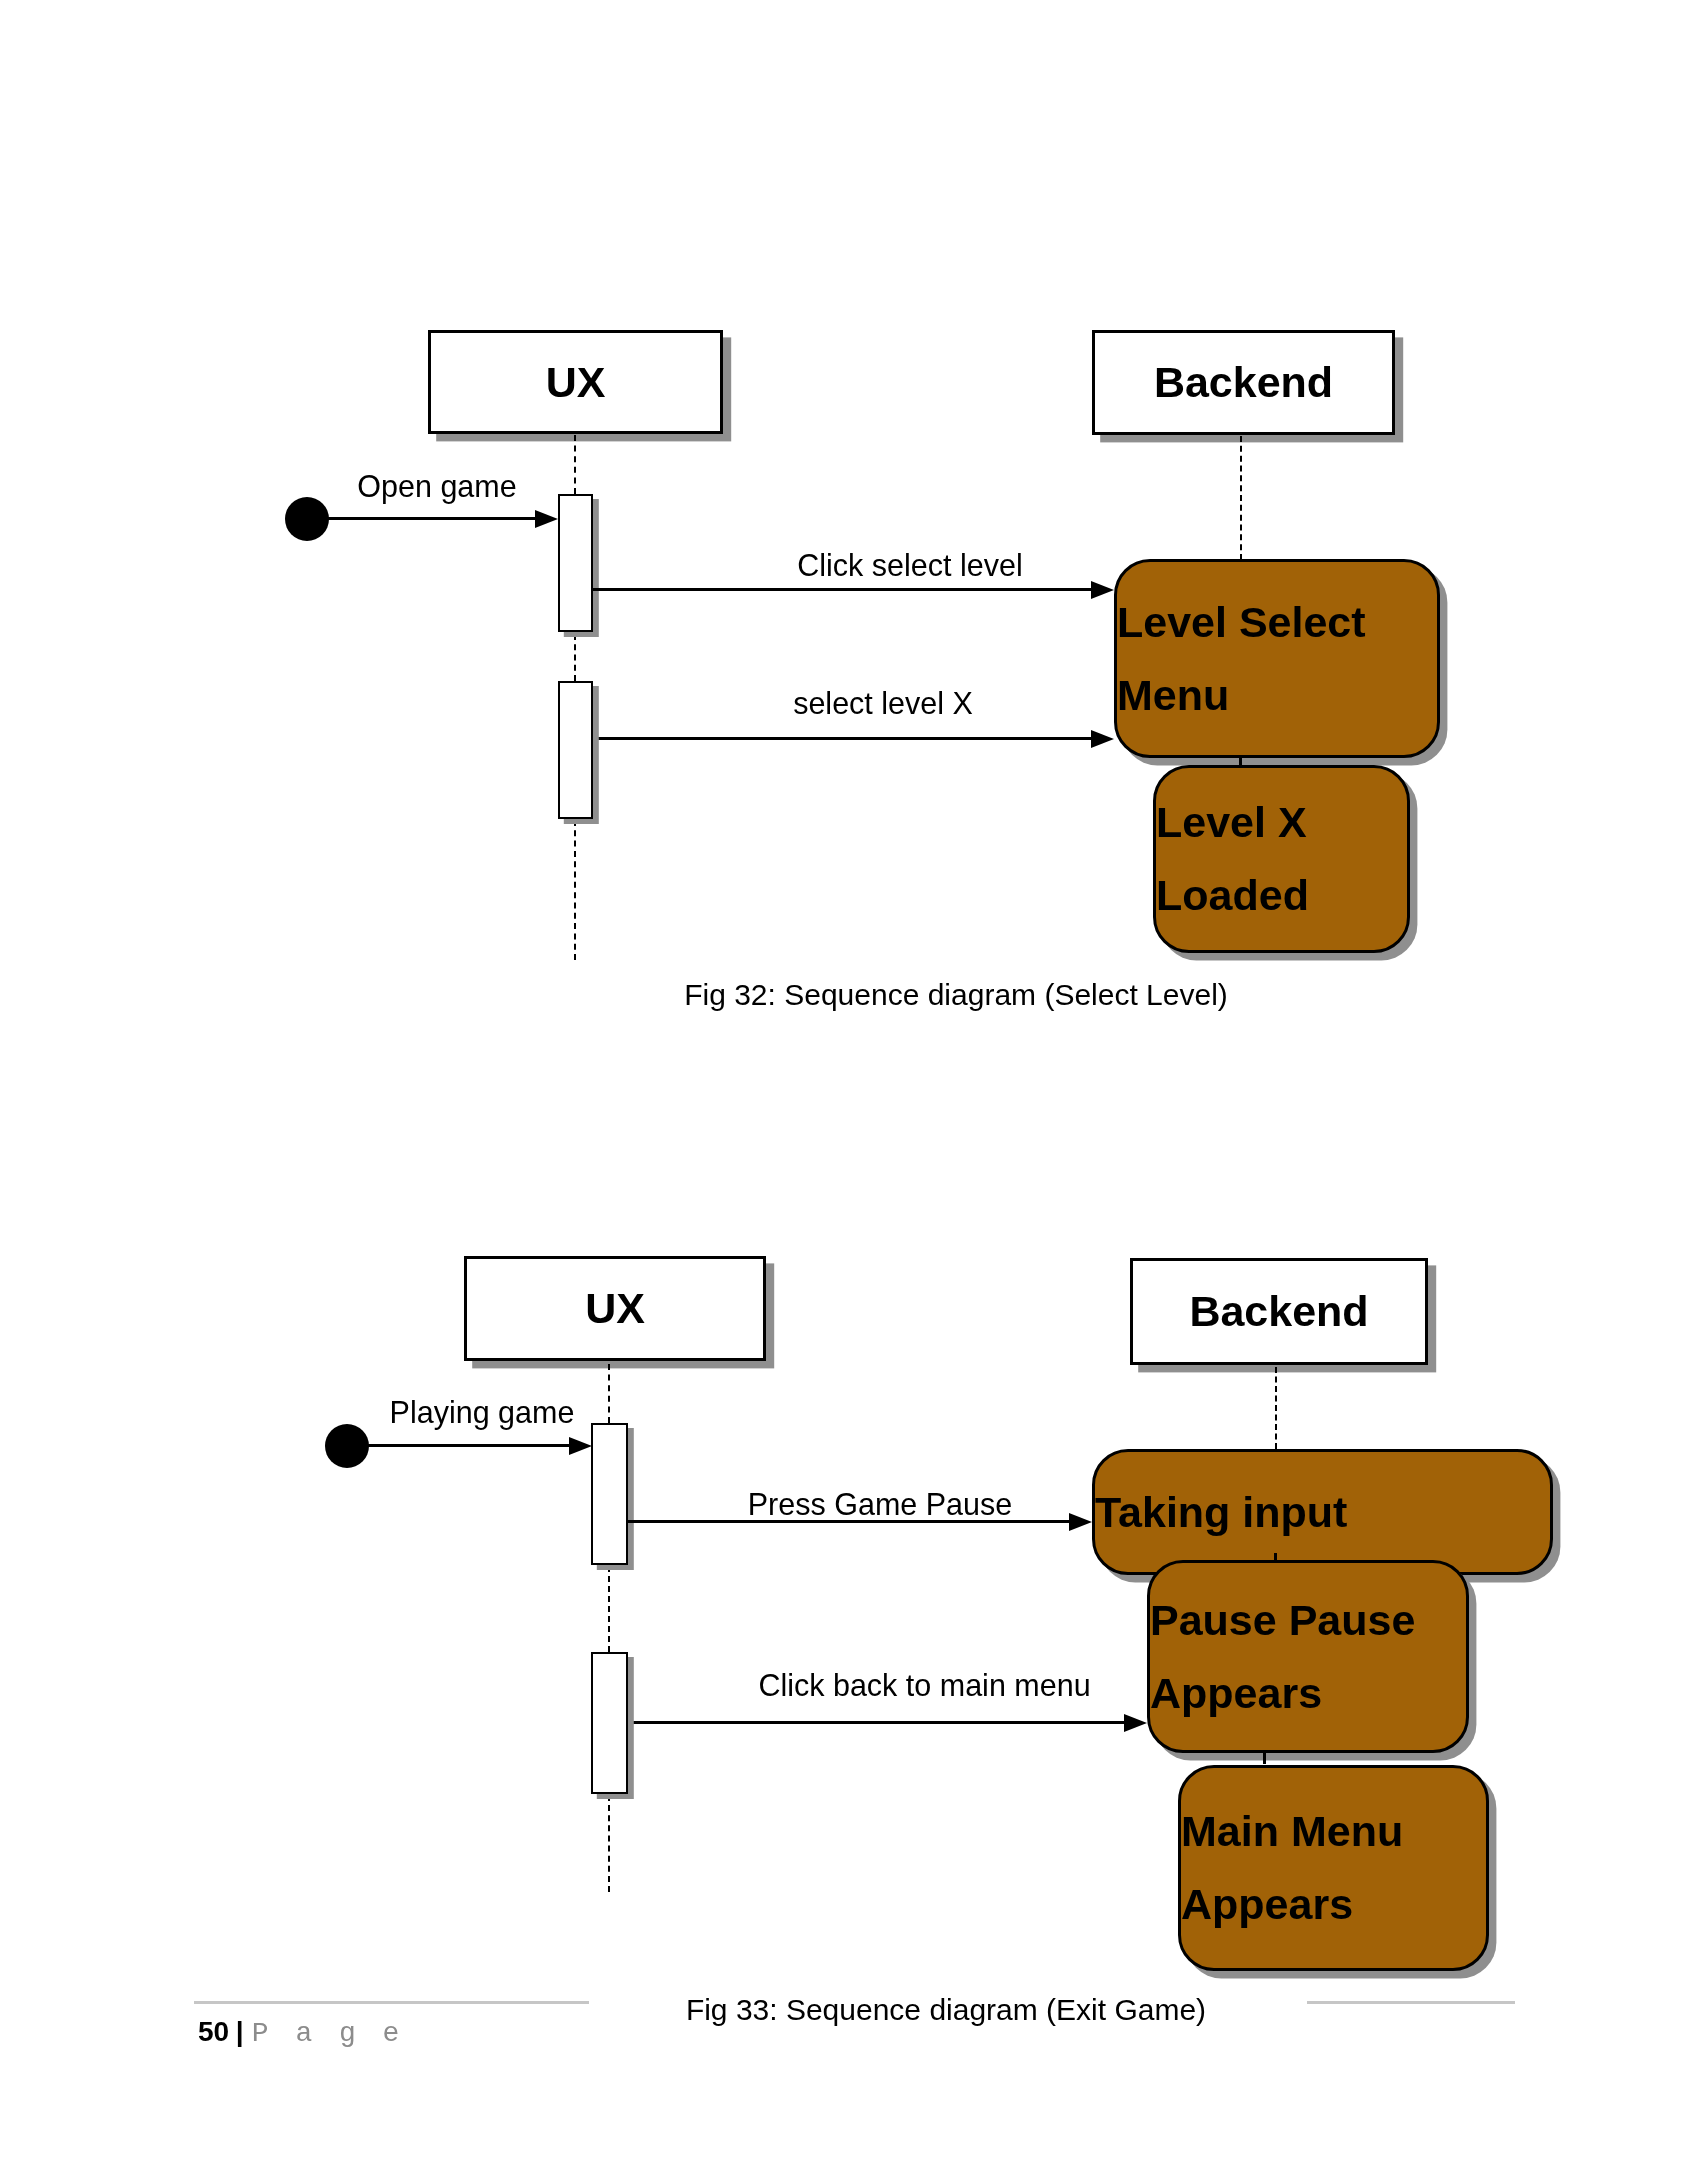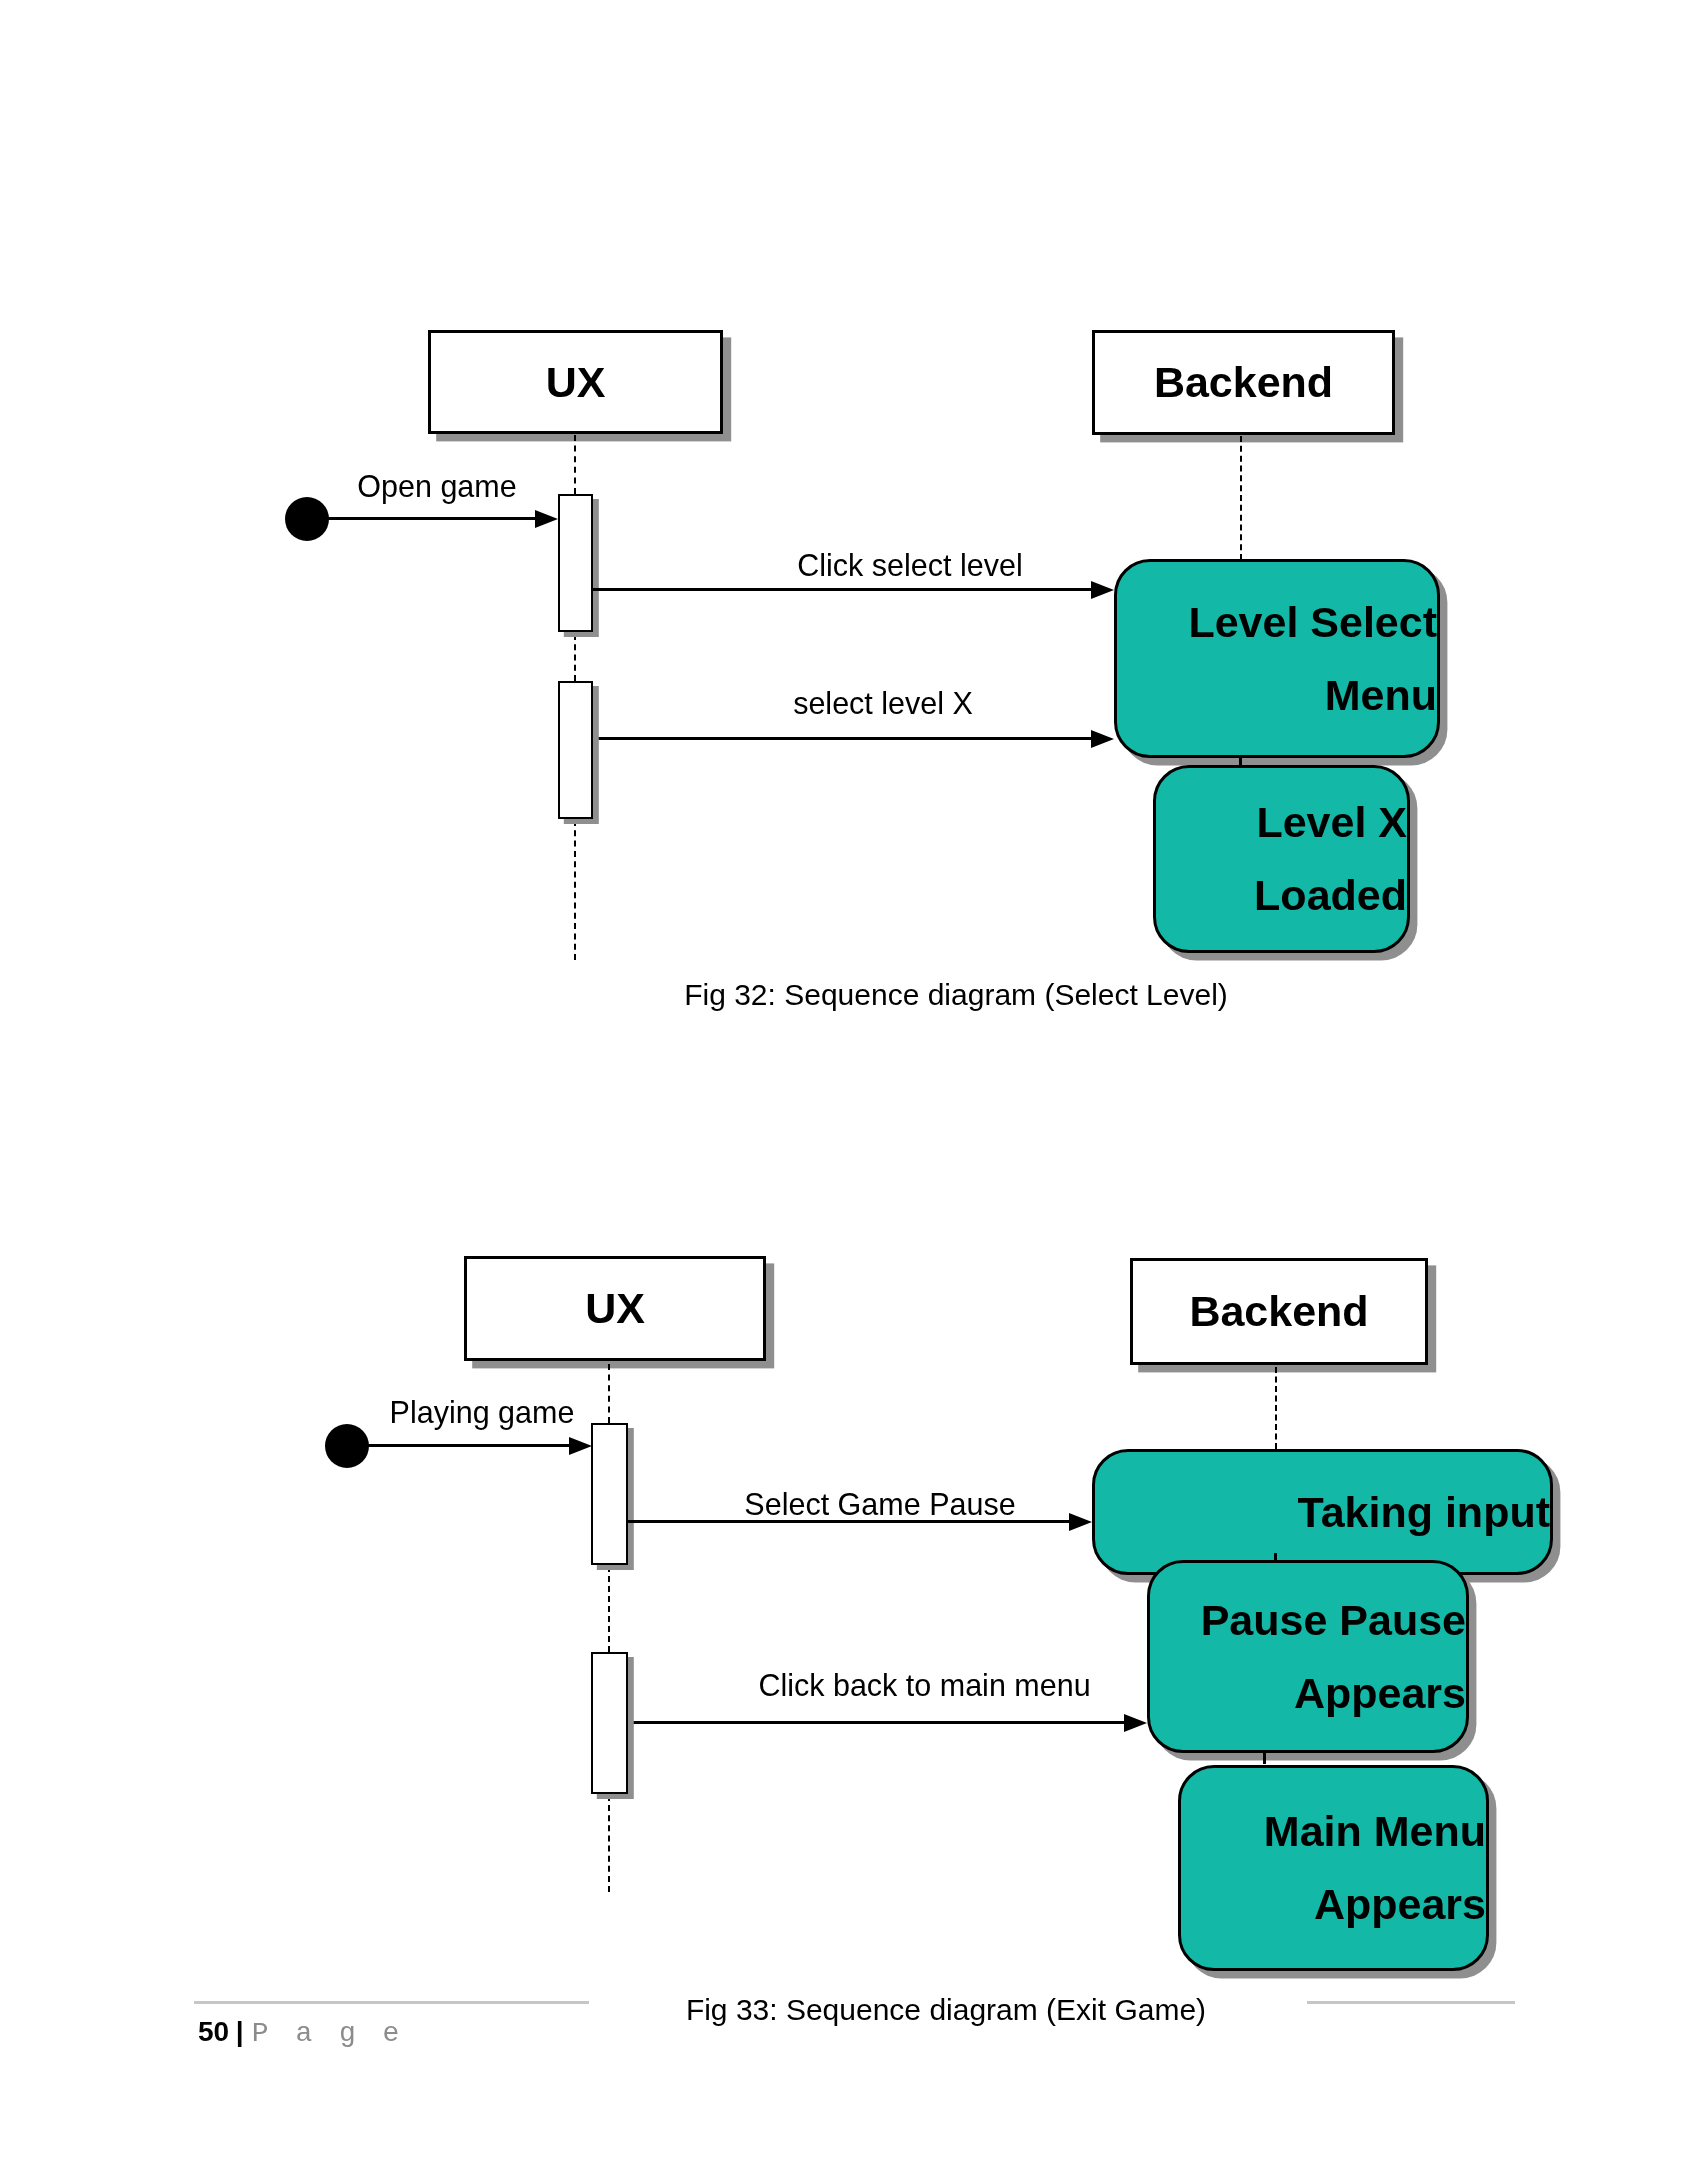--- a/index.html
+++ b/index.html
@@ -22,27 +22,27 @@
     display: flex;
     align-items: center;
     justify-content: center;
     font-weight: bold;
     font-size: 43px;
     white-space: nowrap;
   }
   
   .state {
     position: absolute;
-    background: #14b8a6;
+    background: #a16207;
     border: 3.3px solid var(--ink, #000);
     border-radius: 36px;
     box-shadow: 7.4px 7.4px 0 var(--shadow, #8f8f8f);
     display: flex;
     flex-direction: column;
-    align-items: flex-end;
+    align-items: flex-start;
     justify-content: center;
     font-weight: bold;
     font-size: 43px;
     line-height: 73px;
     white-space: nowrap;
     text-align: center;
   }
   
   .bar {
     position: absolute;
@@ -187,21 +187,21 @@
       <div class="mline" style="left:367px;top:1444px;width:203px"></div>
       <div class="mhead" style="left:569px;top:1437px"></div>
       <div class="mlabel" style="left:383px;top:1394px;width:198px">Playing game</div>
     </div>
 
     <div class="bar" style="left:591px;top:1423px;width:37px;height:142px"></div>
 
     <div>
       <div class="mline" style="left:628px;top:1520px;width:442px"></div>
       <div class="mhead" style="left:1069px;top:1513px"></div>
-      <div class="mlabel" style="left:740px;top:1486px;width:280px">Select Game Pause</div>
+      <div class="mlabel" style="left:740px;top:1486px;width:280px">Press Game Pause</div>
     </div>
 
     <div class="state" style="left:1092px;top:1449px;width:461px;height:126px">
       <span>Taking input</span>
     </div>
 
     <div class="conn" style="left:1274px;top:1553px;height:8.2px"></div>
 
     <div class="state" style="left:1147px;top:1560px;width:322px;height:193px">
       <span>Pause Pause</span>

